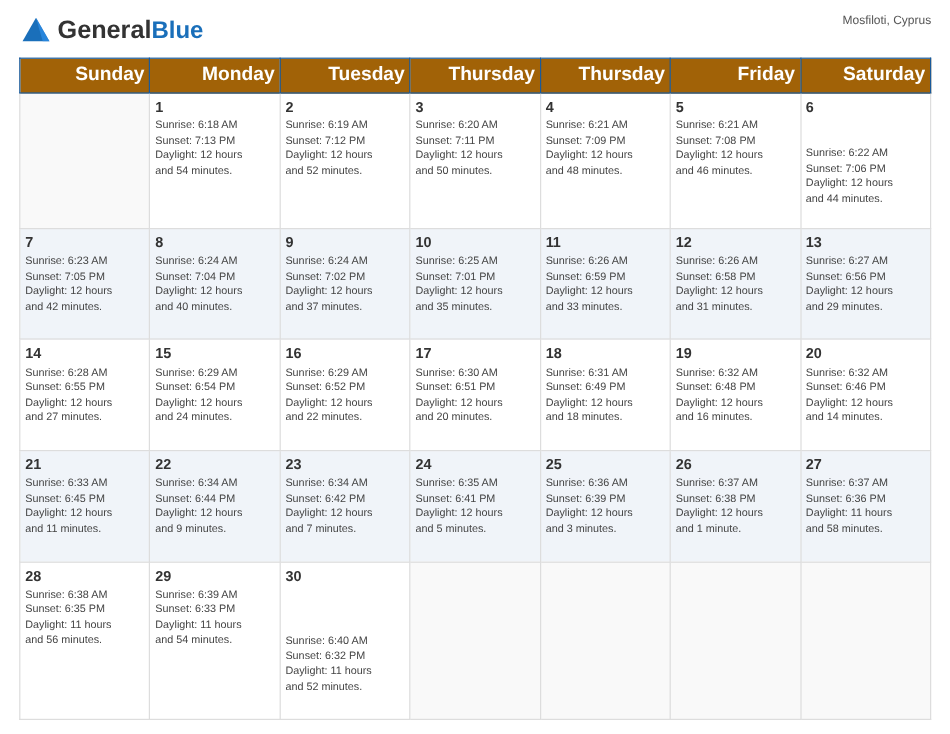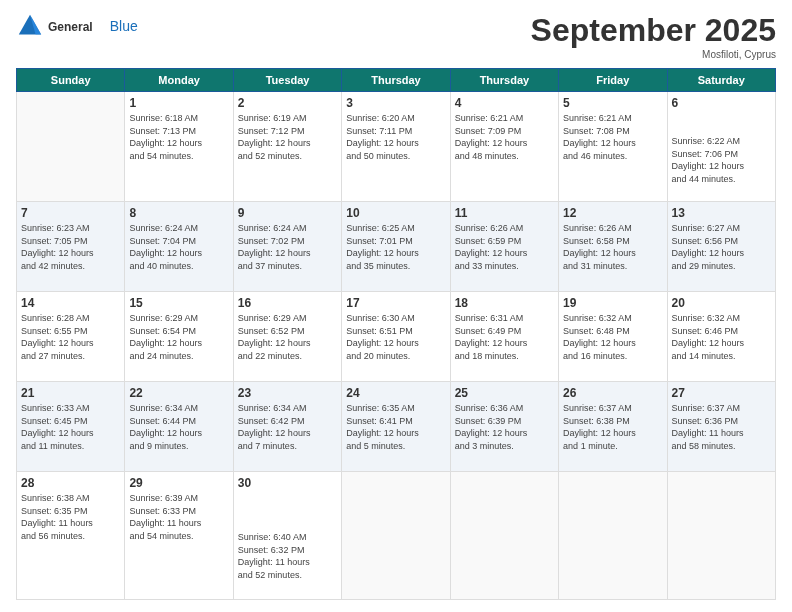--- a/index.html
+++ b/index.html
@@ -22,31 +22,30 @@
       justify-content: space-between;
       align-items: flex-start;
       margin-bottom: 8px;
     }
     .logo {
       display: flex;
       align-items: center;
       gap: 4px;
     }
     .logo-text-general {
-      font-size: 12px;
+      font-size: 21px;
       font-weight: bold;
       color: #333;
       line-height: 1.1;
     }
     .logo-text-blue {
-      font-size: 14px;
-      font-weight: normal;
+      font-size: 20px;
+      font-weight: bold;
       color: #1a6fba;
       line-height: 1.1;
-      padding-left: 17px;
     }
     .logo-icon {
       width: 28px;
       height: 28px;
     }
     .title-section {
       text-align: right;
     }
     .month-title {
       font-size: 32px;
@@ -58,26 +57,26 @@
       color: #555;
     }
     .calendar {
       flex: 1;
       border: 1px solid #ccc;
       border-collapse: collapse;
       width: 100%;
       table-layout: fixed;
     }
     .calendar th {
-      background: #0f766e;
+      background: #a16207;
       color: #fff;
-      font-size: 11px;
+      font-size: 16px;
       font-weight: bold;
       padding: 5px 4px;
-      text-align: center;
+      text-align: right;
       border: 1px solid #1a5a9a;
     }
     .calendar td {
       vertical-align: top;
       padding: 3px 4px;
       border: 1px solid #ddd;
       font-size: 9.5px;
       color: #333;
       line-height: 1.35;
       height: 80px;
@@ -110,21 +109,20 @@
         <polygon points="20,4 36,32 4,32" fill="#1a6fba"></polygon>
         <polygon points="20,4 36,32 28,32" fill="#2e8fea" opacity="0.7"></polygon>
       </svg>
       <div>
         <div>
           <span class="logo-text-general">General</span><span class="logo-text-blue">Blue</span>
         </div>
       </div>
     </div>
     <div class="title-section">
-      <div class="month-title">September 2025</div>
       <div class="location">Mosfiloti, Cyprus</div>
     </div>
   </div>
 
   <table class="calendar">
     <thead>
       <tr>
         <th>Sunday</th>
         <th>Monday</th>
         <th>Tuesday</th>

